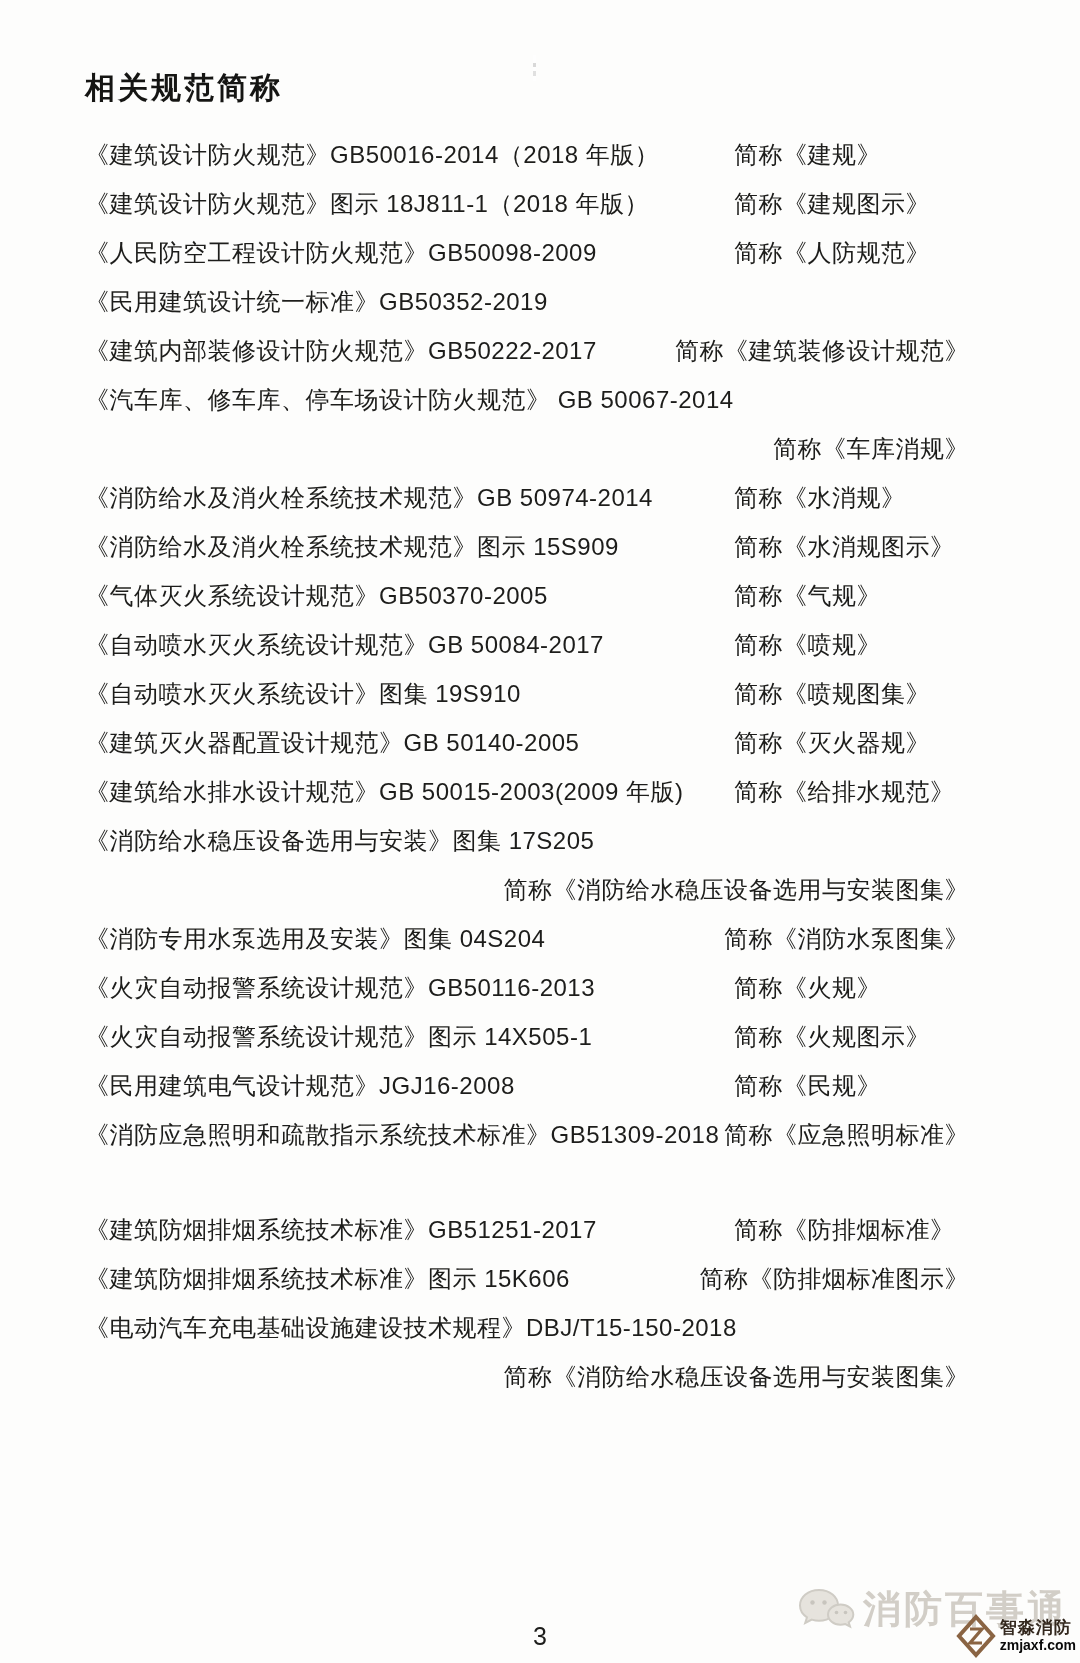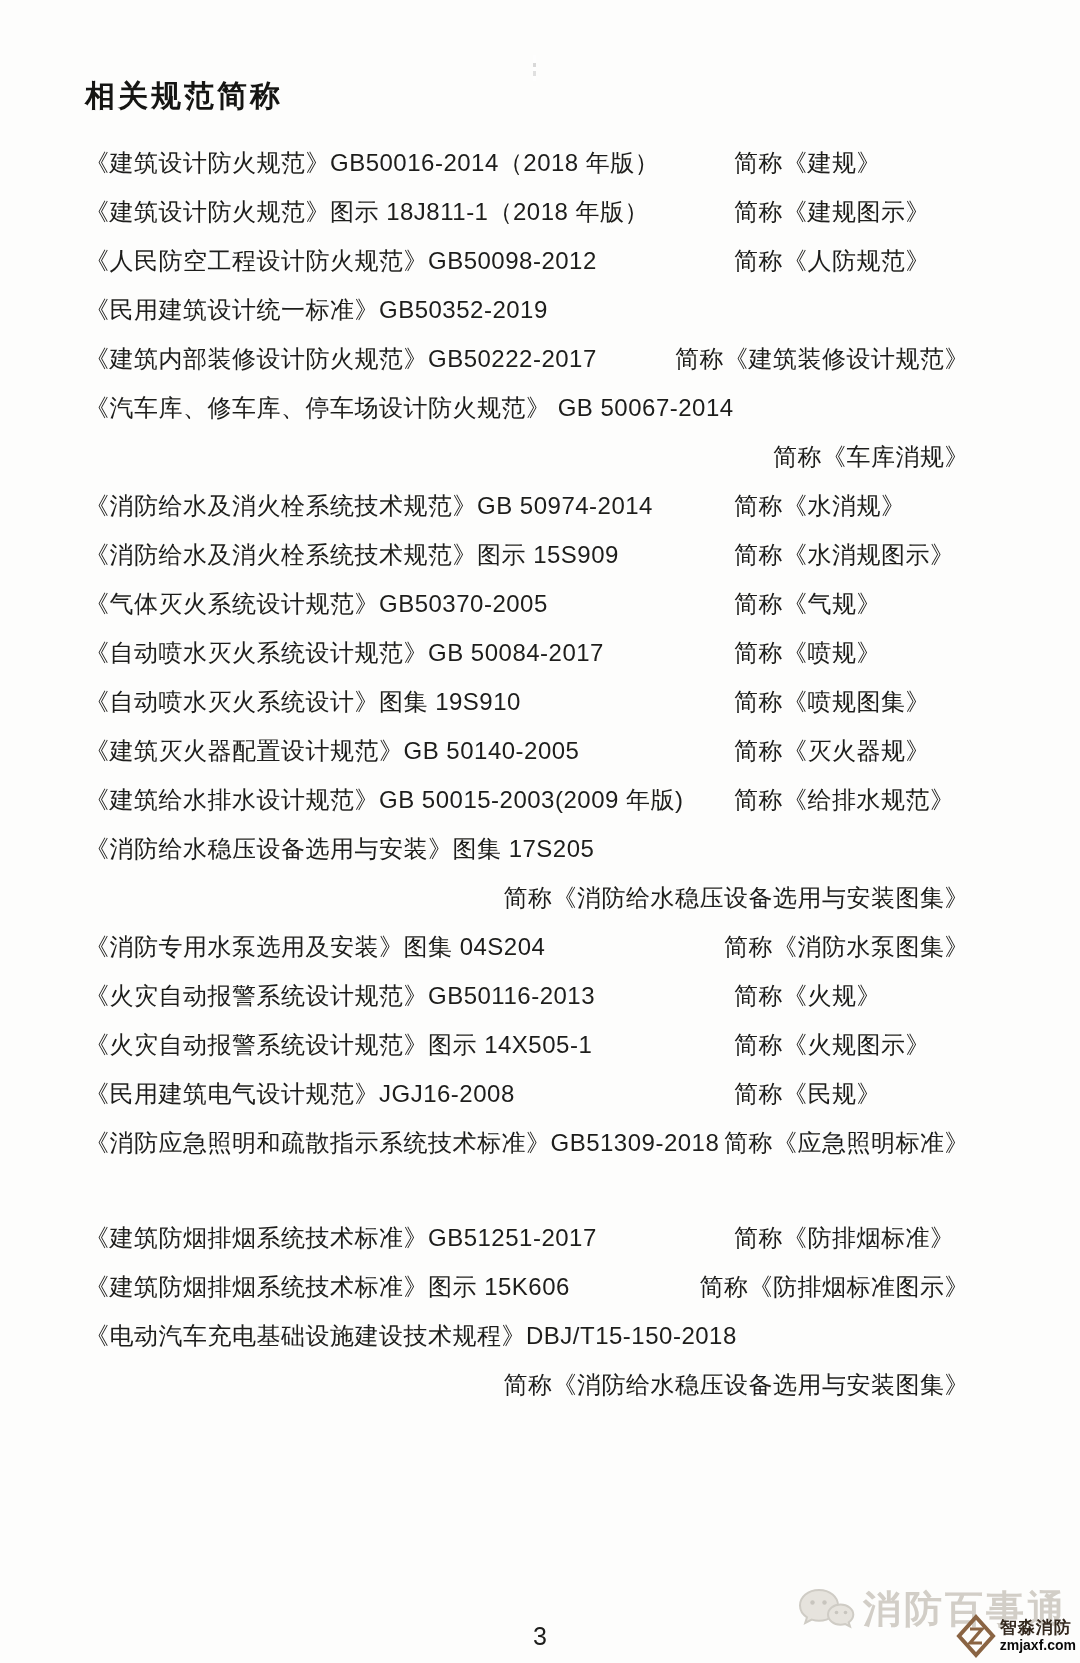--- a/index.html
+++ b/index.html
@@ -16,21 +16,21 @@
     position:absolute;
     left:85px;
     top:70px;
     width:884px;
   }
   .doc-title {
     font-size:30px;
     line-height:36px;
     font-weight:bold;
     letter-spacing:3px;
-    margin:8px 0 24px 0;
+    margin:0 0 24px 0;
     color:#151513;
   }
   .entry { margin:0; }
   .entry.gap-before { margin-top:46px; }
   .line {
     display:flex;
     align-items:center;
     height:49px;
     font-size:24px;
     font-weight:500;
@@ -106,21 +106,21 @@
           </div>
         </div>
         <div class="entry">
           <div class="line">
             <span class="std-name">《建筑设计防火规范》图示 18J811-1（2018 年版）</span>
             <span class="std-abbr">简称《建规图示》</span>
           </div>
         </div>
         <div class="entry">
           <div class="line">
-            <span class="std-name">《人民防空工程设计防火规范》GB50098-2012</span>
+            <span class="std-name">《人民防空工程设计防火规范》GB50098-2009</span>
             <span class="std-abbr">简称《人防规范》</span>
           </div>
         </div>
         <div class="entry">
           <div class="line">
             <span class="std-name">《民用建筑设计统一标准》GB50352-2019</span>
           </div>
         </div>
         <div class="entry">
           <div class="line">

